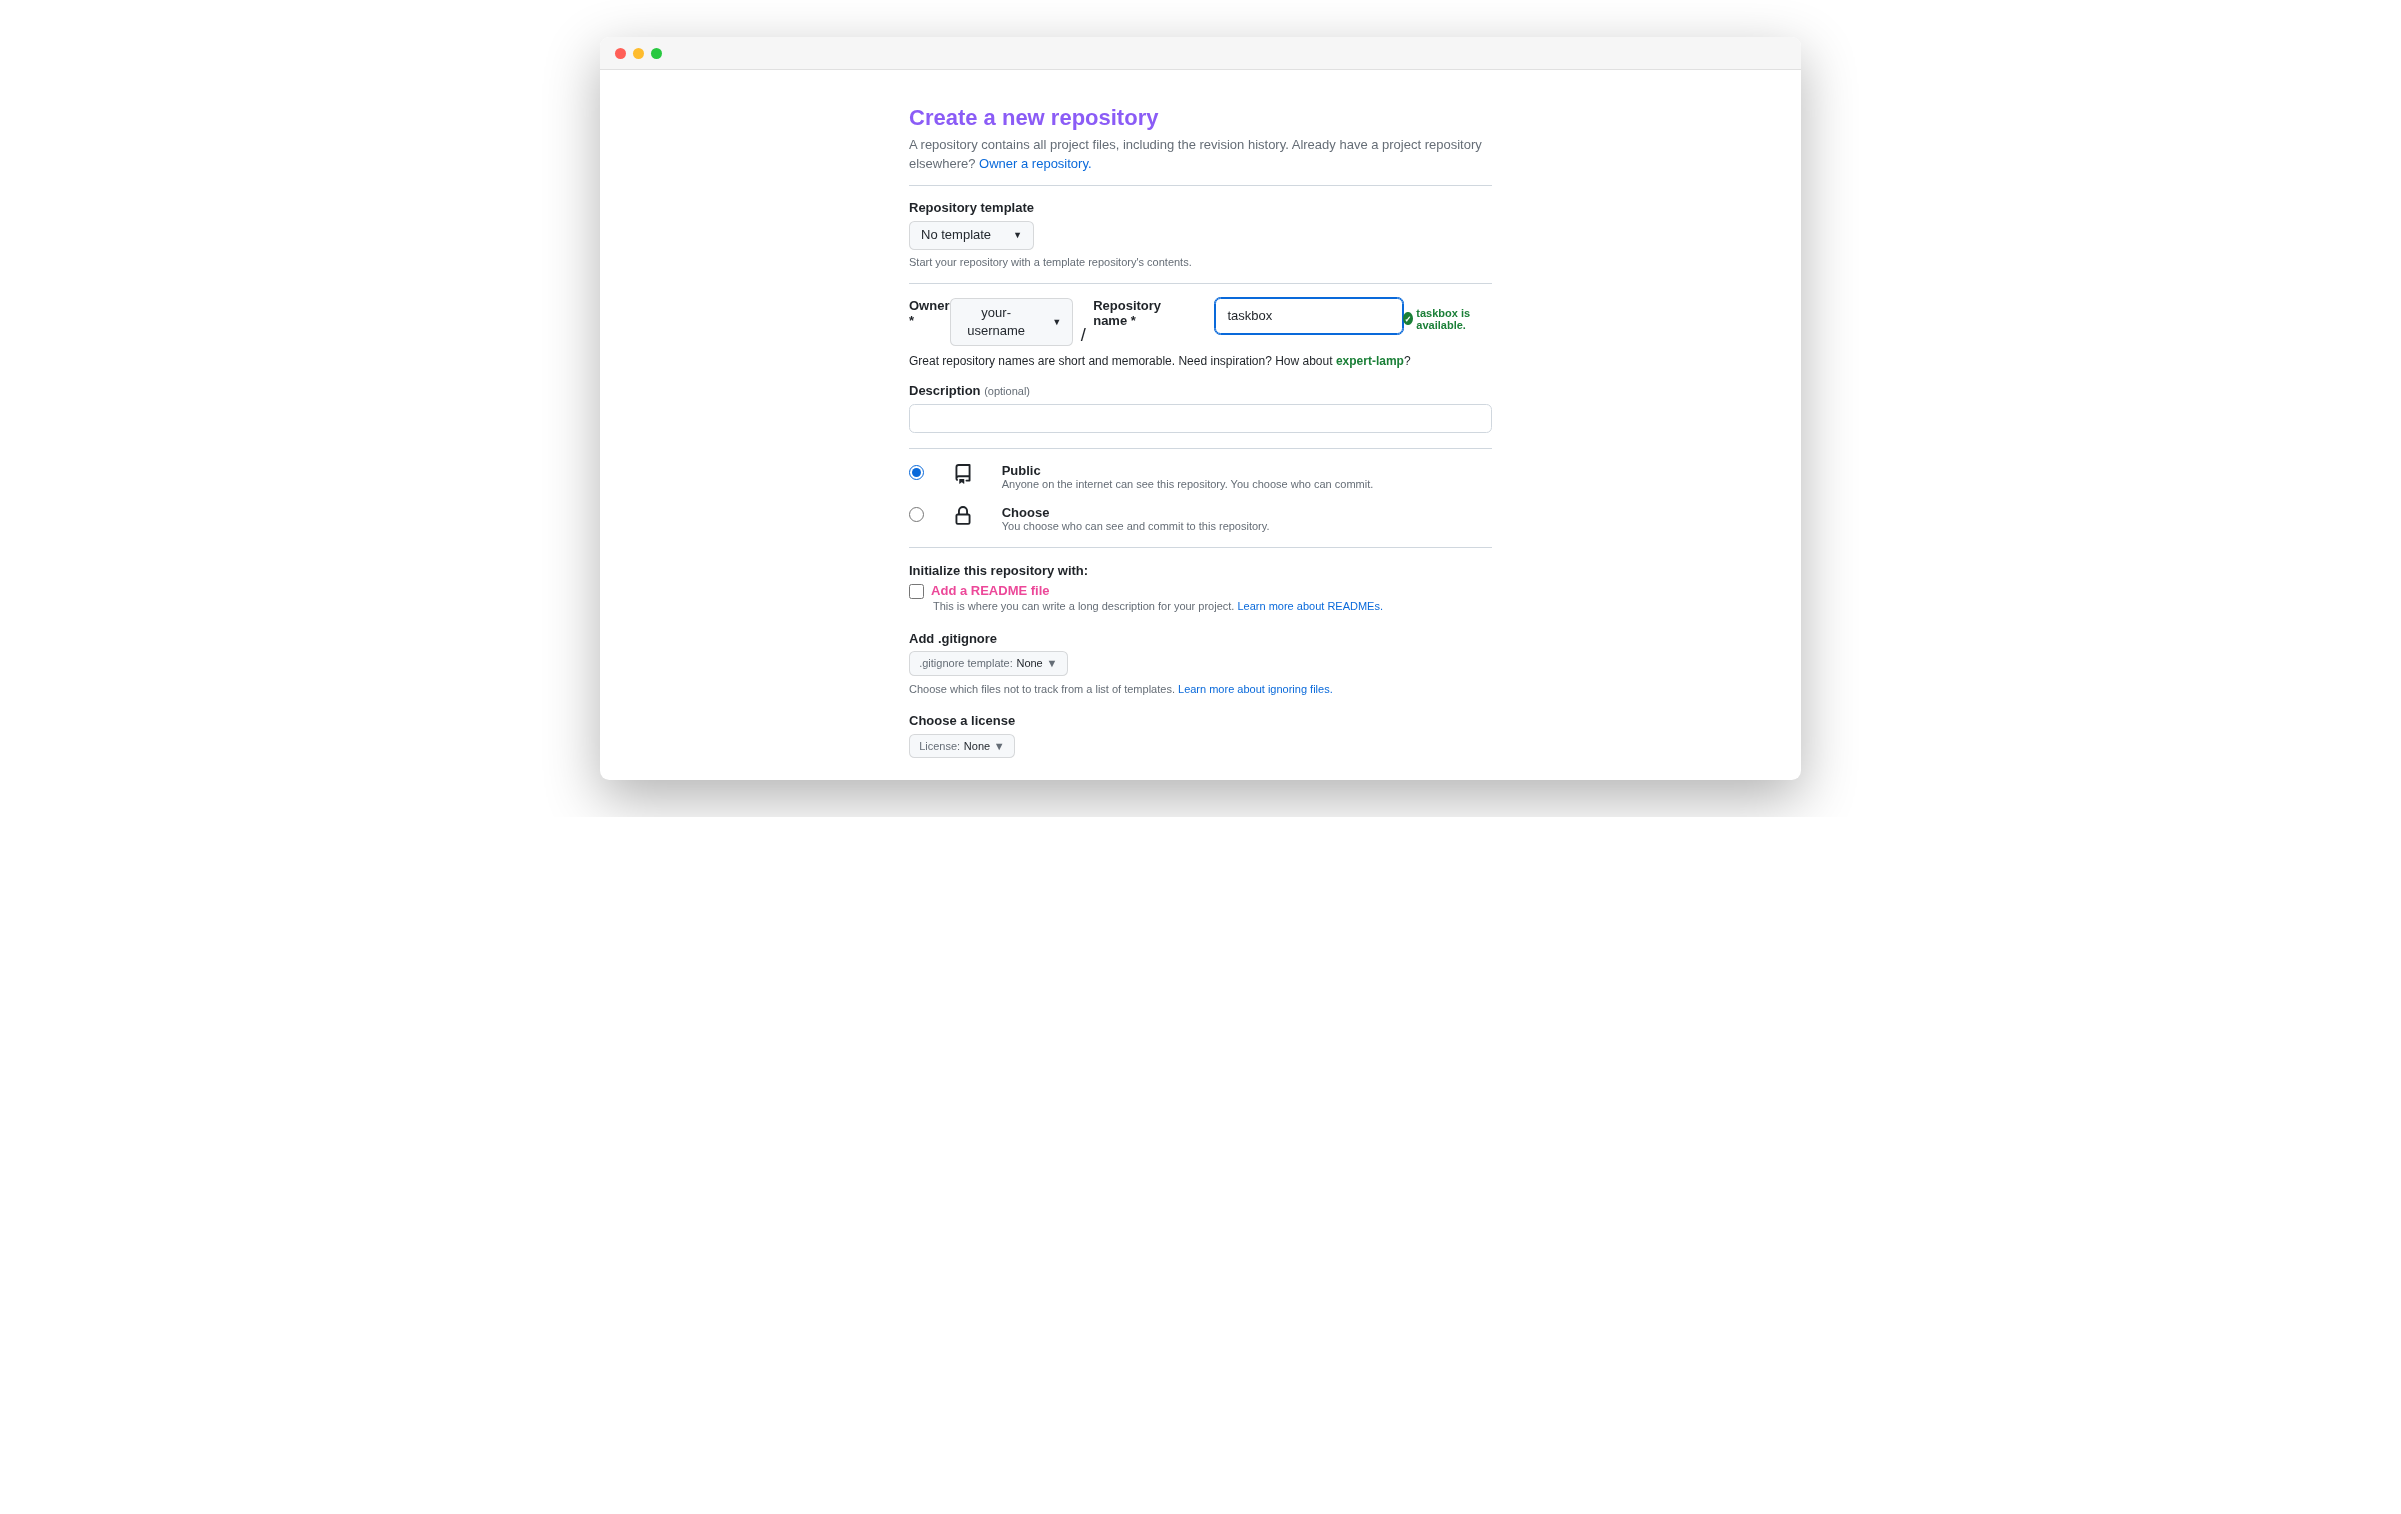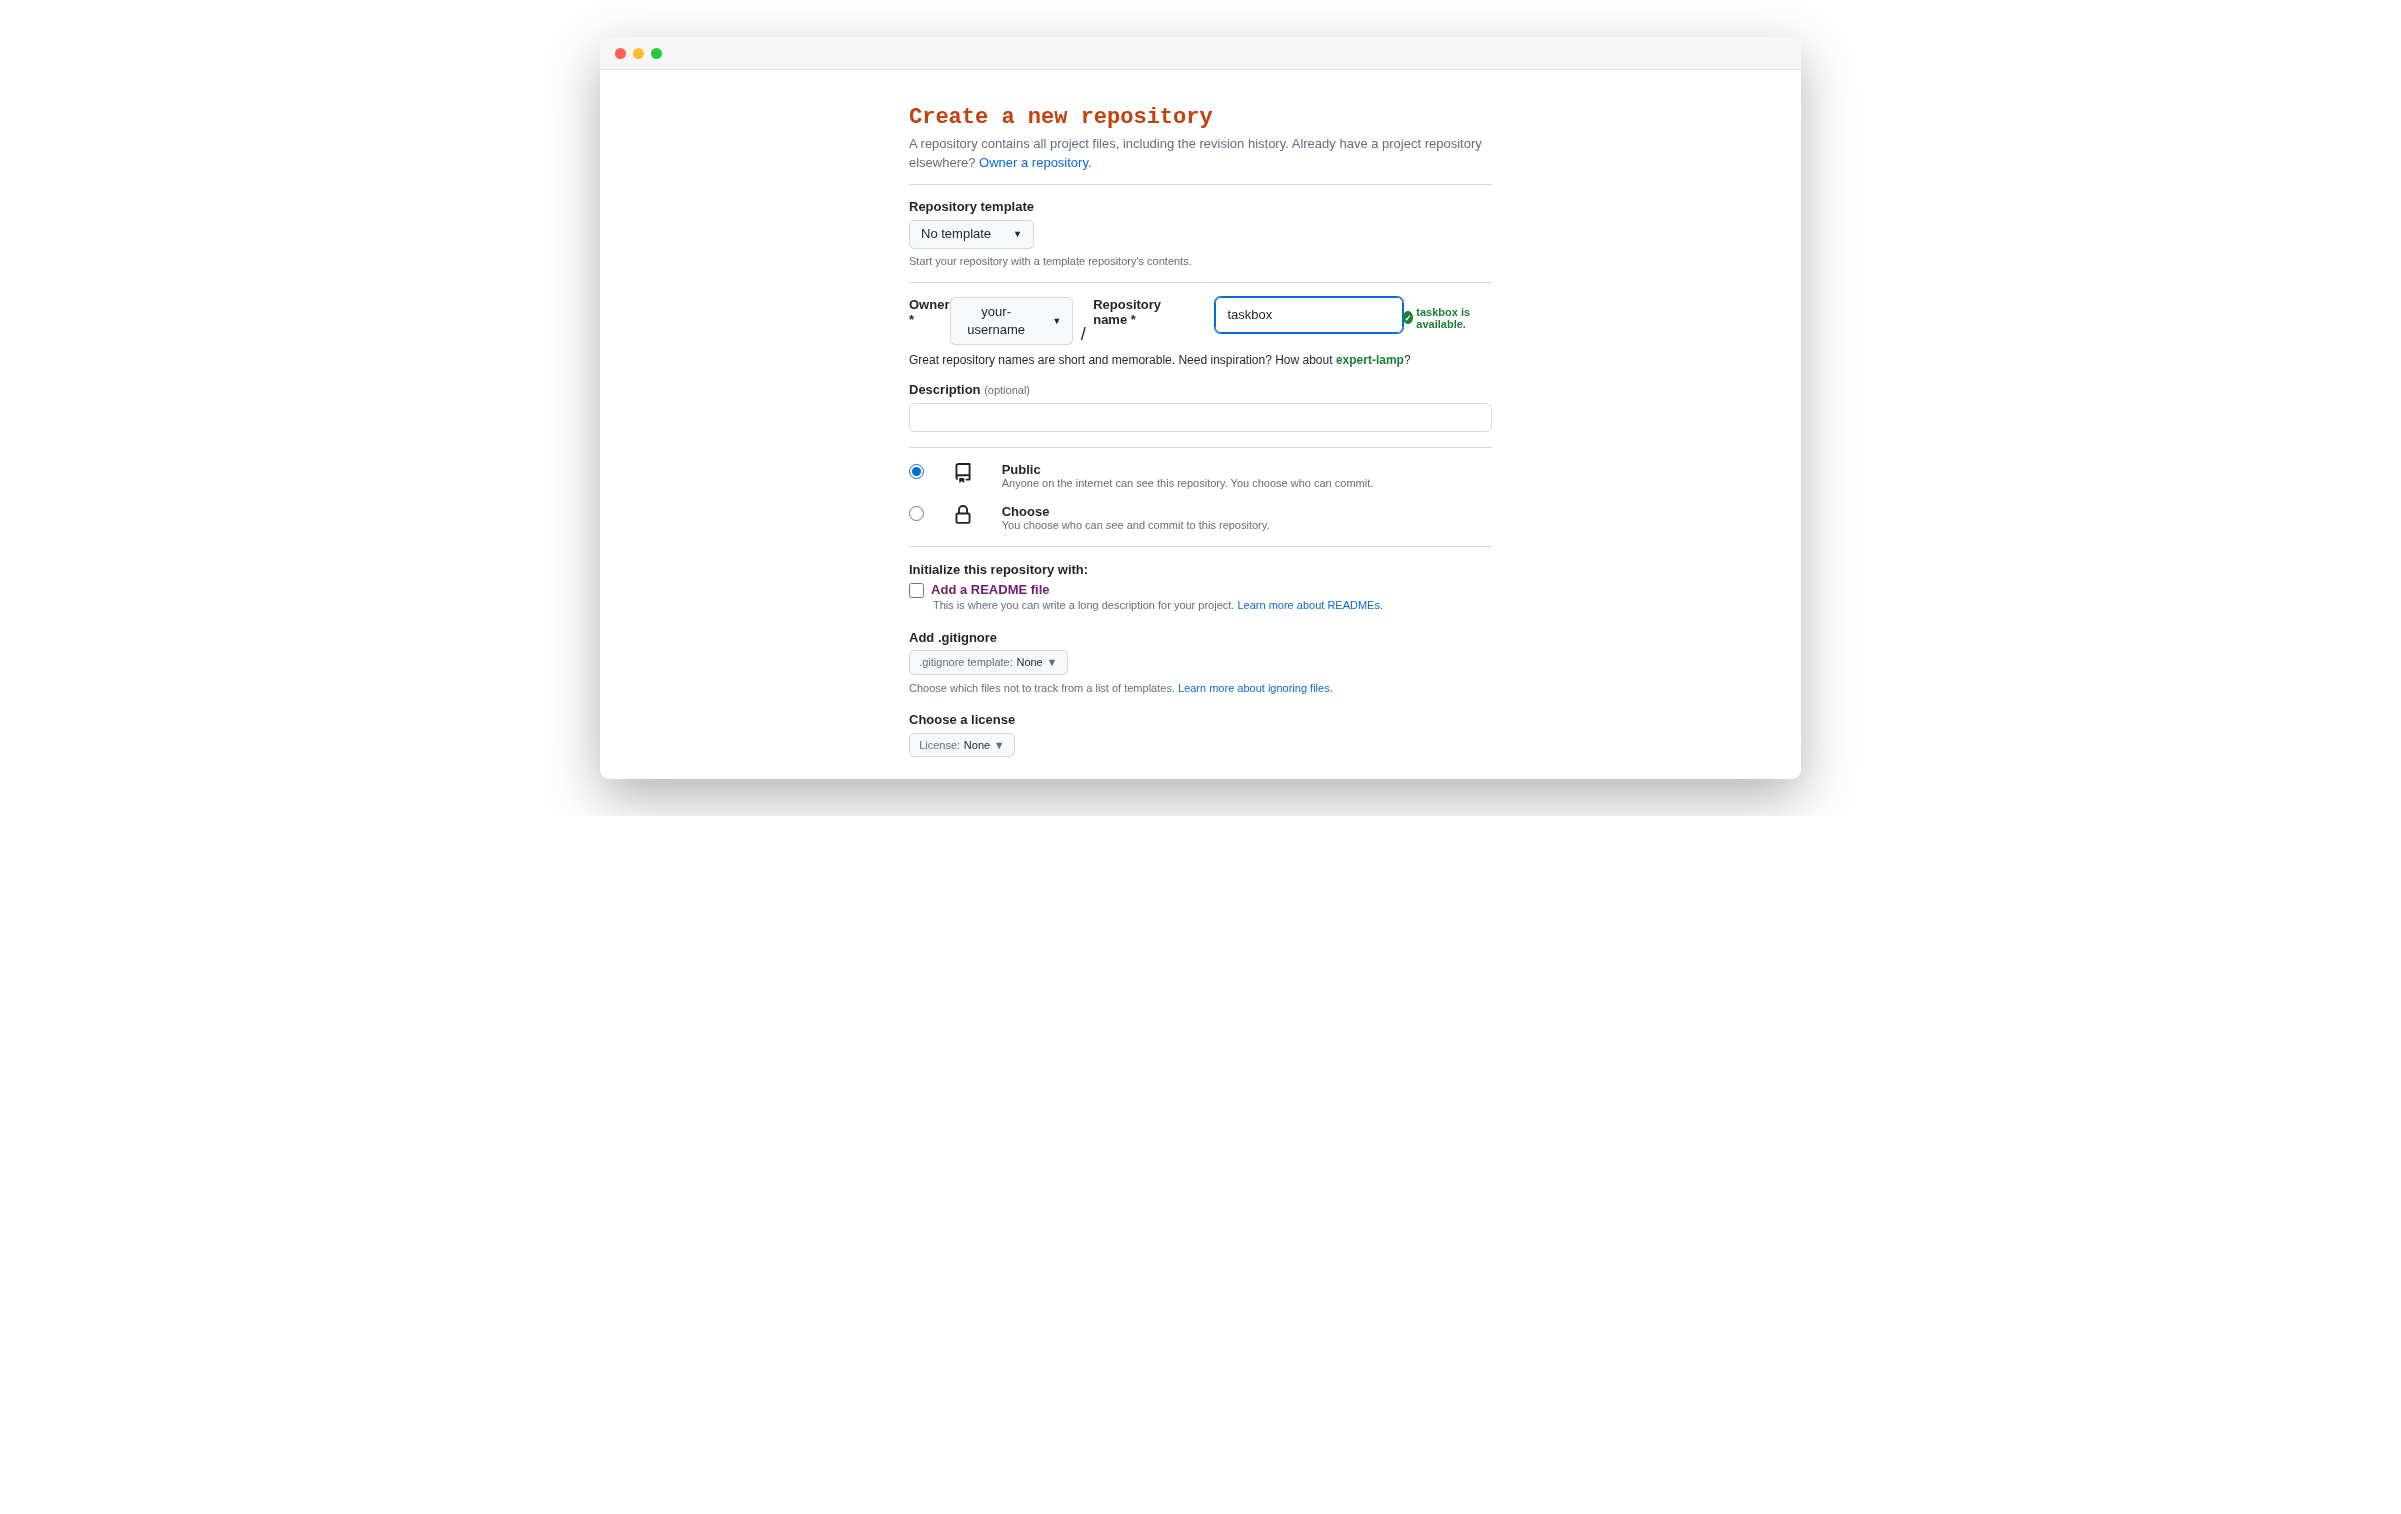--- a/index.html
+++ b/index.html
@@ -44,23 +44,22 @@
       padding: 35px 0 0 0;
       display: flex;
       justify-content: center;
     }
     .main {
       width: 583px;
     }
     h1 {
       font-size: 22px;
       font-weight: 600;
-      color: #c2410c;
+      color: #8b5cf6;
       margin-bottom: 3.7px;
-      font-family: Liberation Mono, monospace;
     }
     .subtitle {
       font-size: 13px;
       color: #656d76;
       line-height: 1.5;
       margin-bottom: 11px;
     }
     a {
       color: #0969da;
       text-decoration: none;
@@ -215,21 +214,21 @@
       margin-top: 5.5px;
     }
     .checkbox {
       width: 14.7px;
       height: 14.7px;
       margin-top: 0.9px;
     }
     .checkbox-title {
       font-size: 13px;
       font-weight: 600;
-      color: #701a75;
+      color: #ec4899;
     }
     .checkbox-desc {
       font-size: 11px;
       color: #656d76;
       margin-left: 24px;
       margin-top: 1.8px;
     }
     .subsection-label {
       font-size: 13px;
       font-weight: 600;

